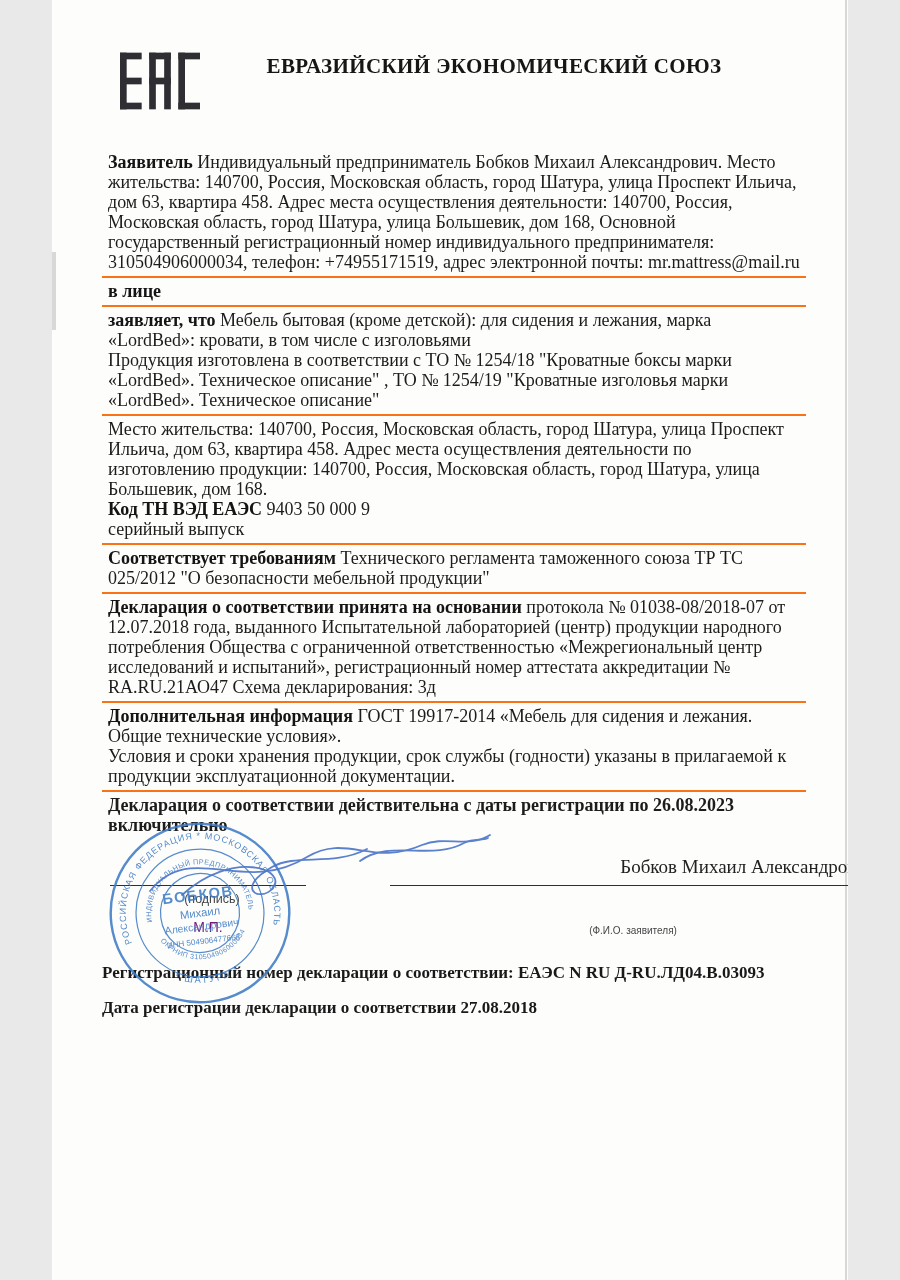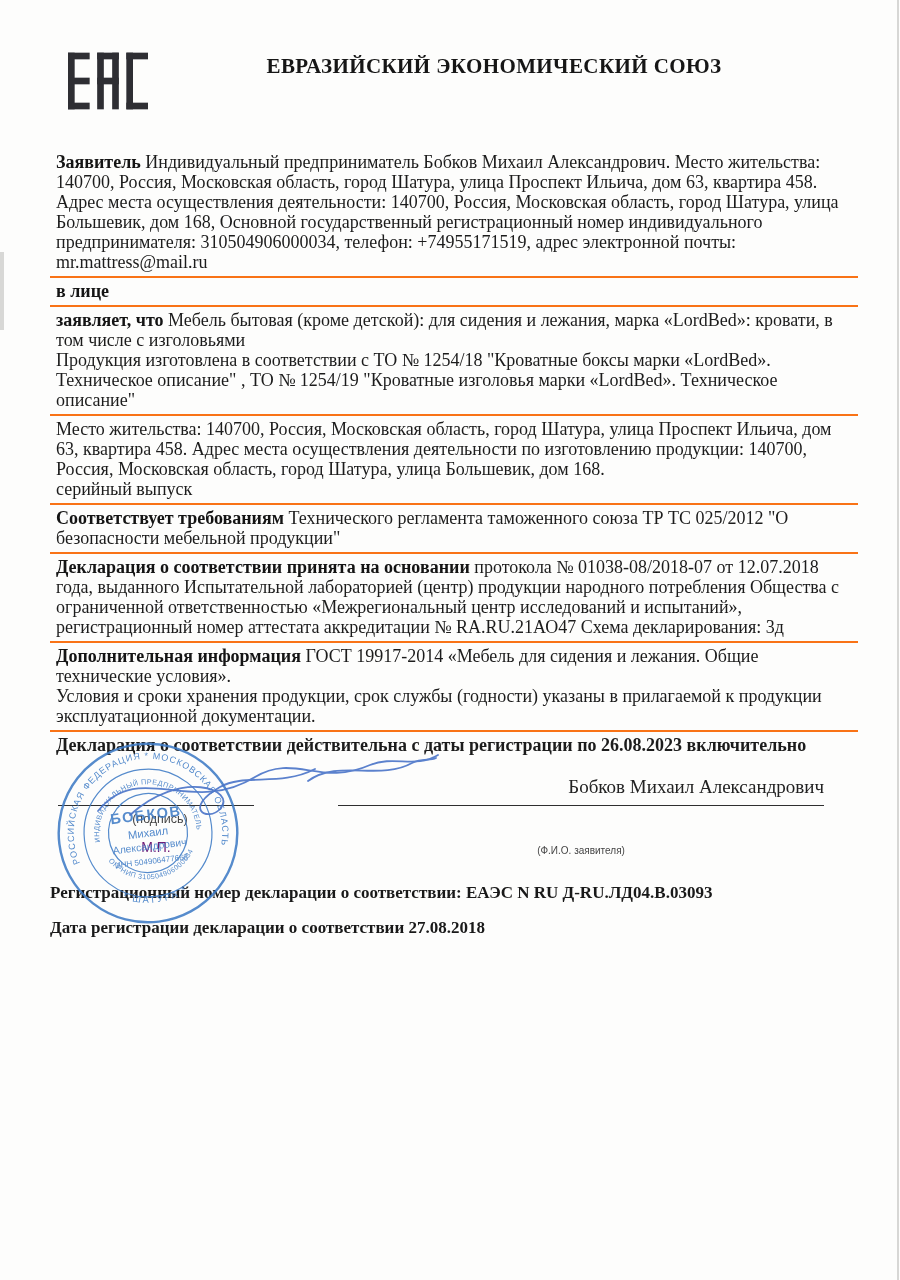--- a/index.html
+++ b/index.html
@@ -1,18 +1,18 @@
 <!DOCTYPE html>
 <html><head>
 <meta charset="utf-8">
 <style>
   html,body{margin:0;padding:0;background:#e9e9e9;}
   .page{
     position:relative;
-    width:900px;height:1280px;
+    width:796px;height:1280px;
     margin:0 auto;
     background:#fdfdfc;
     color:#1c1c1c;
     font-family:"Liberation Serif","DejaVu Serif",serif;
     overflow:hidden;
   }
   .edge-right{position:absolute;right:1px;top:0;bottom:0;width:2px;background:#d7d7d5;}
   .edge-smudge{position:absolute;left:0;top:252px;width:4px;height:78px;background:#b9b9b6;opacity:.55;}
 
   .header{display:flex;align-items:flex-start;padding:47px 60px 0 68px;}
@@ -83,20 +83,21 @@
       <p><b>в лице</b></p>
     </div>
 
     <div class="sec">
       <p><b>заявляет, что</b> <span>Мебель бытовая (кроме детской): для сидения и лежания, марка «LordBed»: кровати, в том числе с изголовьями</span></p>
       <p><span>Продукция изготовлена в соответствии с ТО № 1254/18 "Кроватные боксы марки «LordBed». Техническое описание" , ТО № 1254/19 "Кроватные изголовья марки «LordBed». Техническое описание"</span></p>
     </div>
 
     <div class="sec">
       <p><span>Место жительства: 140700, Россия, Московская область, город Шатура, улица Проспект Ильича, дом 63, квартира 458. Адрес места осуществления деятельности по изготовлению продукции: 140700, Россия, Московская область, город Шатура, улица Большевик, дом 168.</span></p>
+      <p><b>Код ТН ВЭД ЕАЭС</b> <span>9403 50 000 9</span></p>
       <p><span>серийный выпуск</span></p>
     </div>
 
     <div class="sec">
       <p><b>Соответствует требованиям</b> <span>Технического регламента таможенного союза ТР ТС 025/2012 "О безопасности мебельной продукции"</span></p>
     </div>
 
     <div class="sec">
       <p><b>Декларация о соответствии принята на основании</b> <span>протокола № 01038-08/2018-07 от 12.07.2018 года, выданного Испытательной лабораторией (центр) продукции народного потребления Общества с ограниченной ответственностью «Межрегиональный центр исследований и испытаний», регистрационный номер аттестата аккредитации № RA.RU.21АО47 Схема декларирования: 3д</span></p>
     </div>

